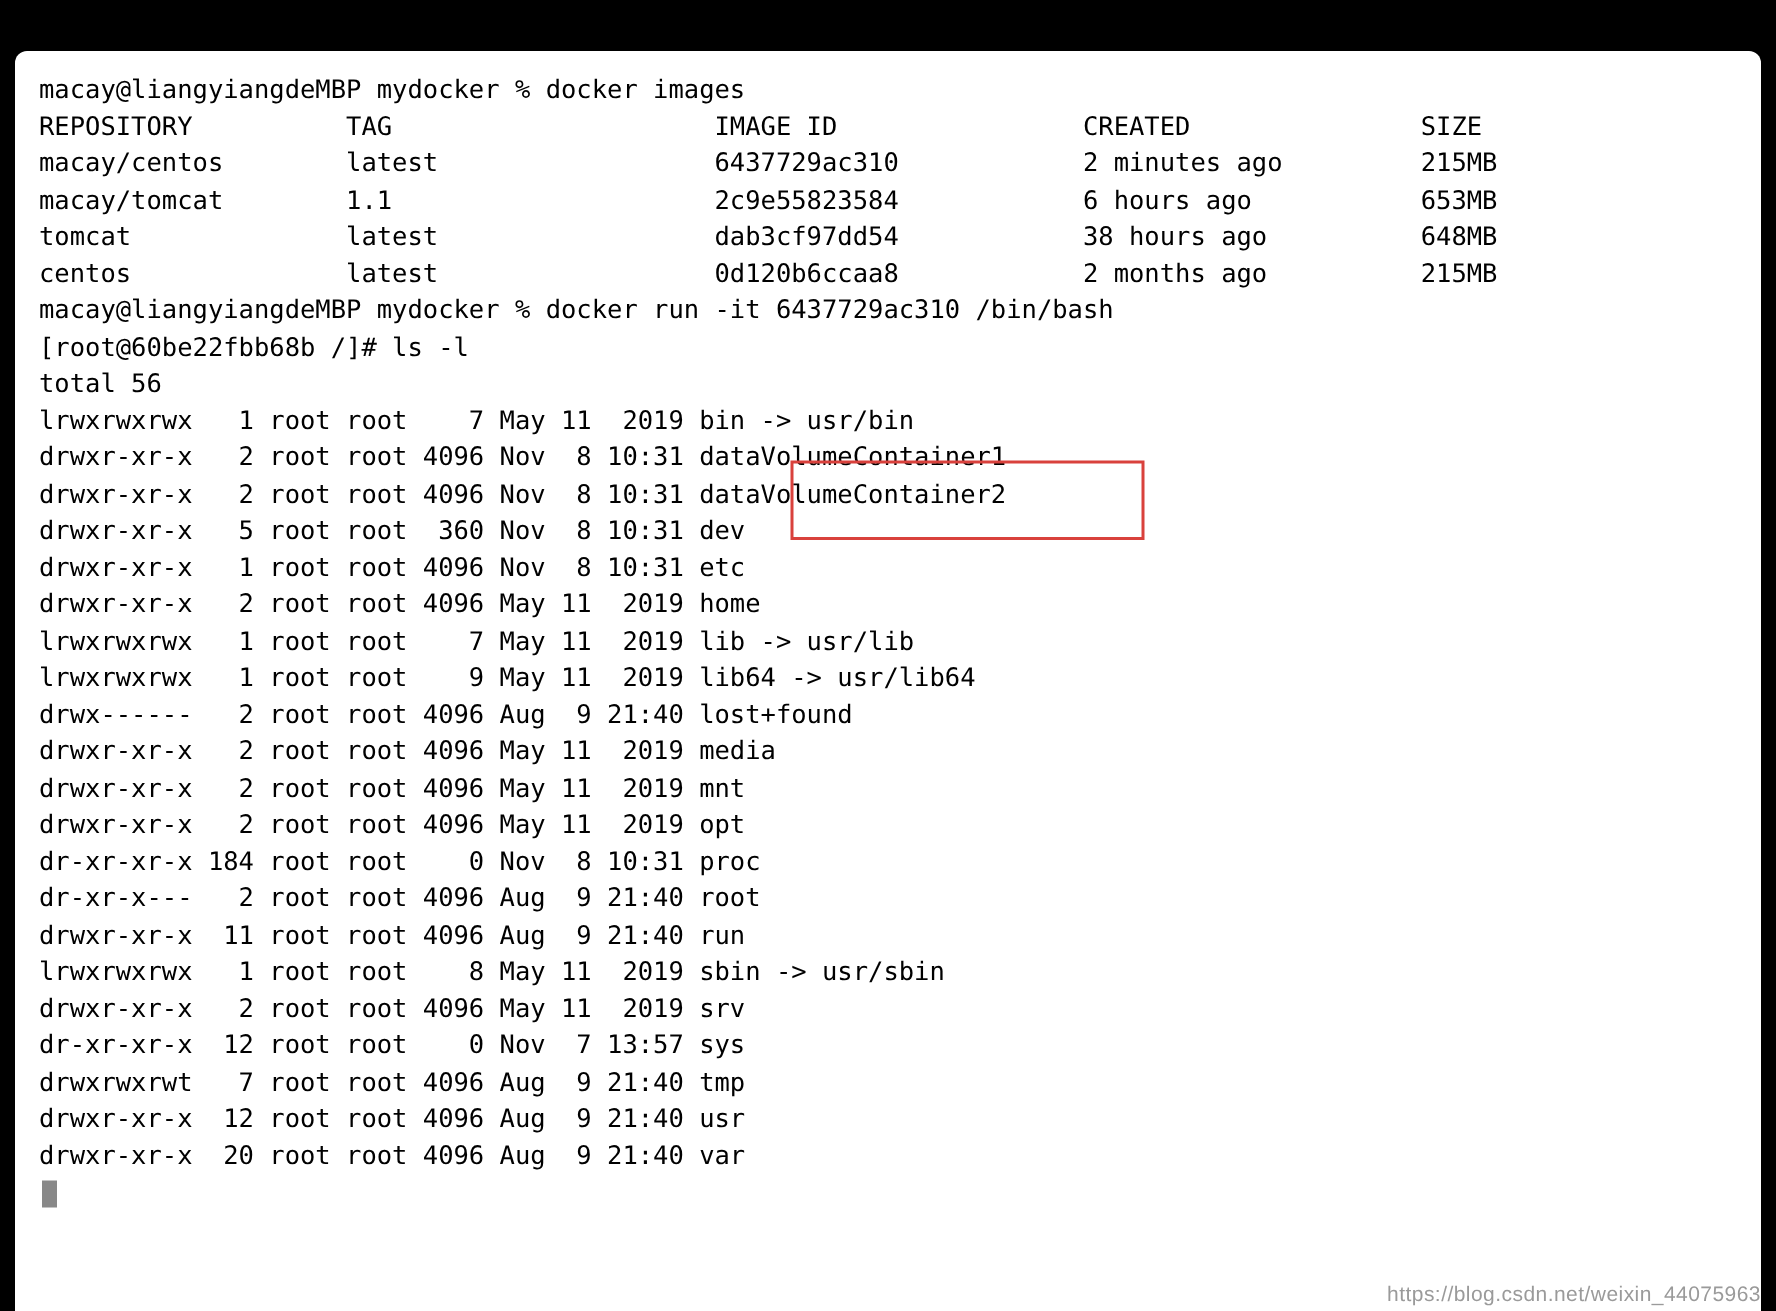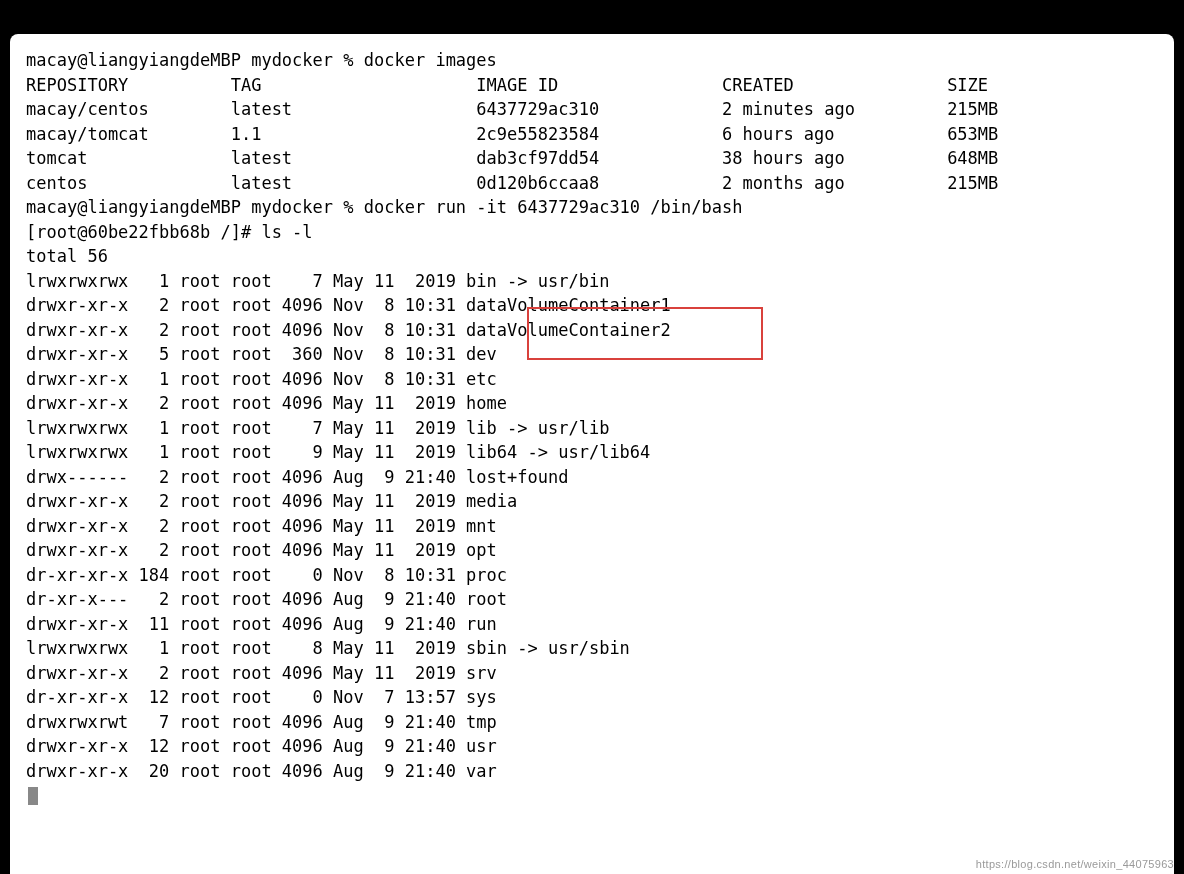--- a/index.html
+++ b/index.html
@@ -40,21 +40,21 @@
   }
   .highlight-box {
     position: absolute;
     border: 2px solid #d9413c;
     pointer-events: none;
   }
   .watermark {
     position: absolute;
     right: 10px;
     bottom: 4px;
-    font-size: 11px;
+    font-size: 14px;
     color: #9a9a9a;
     font-family: Arial, sans-serif;
     letter-spacing: 0.3px;
   }
 </style>
 </head>
 <body>
 
 <div class="terminal-window">
   <div class="terminal-content" id="term">macay@liangyiangdeMBP mydocker % docker images

